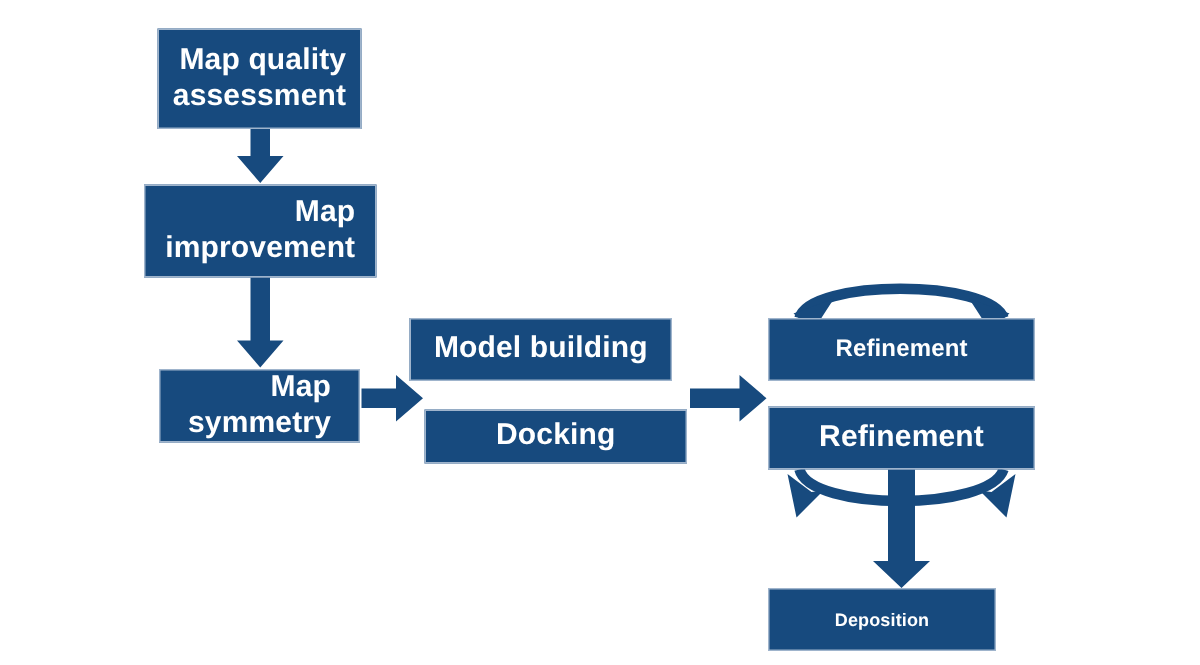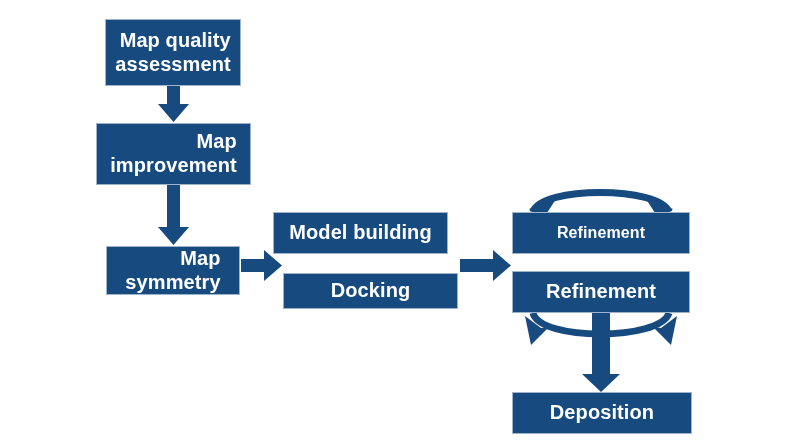--- a/index.html
+++ b/index.html
@@ -39,21 +39,21 @@
     padding: 0 6px;
   }
   
   #node-map-quality-assessment { left: 105px; top: 19px;  width: 136px; height: 67px;  font-size: 20px; }
   #node-map-improvement        { left: 96px;  top: 123px; width: 155px; height: 62px;  font-size: 20px; }
   #node-map-symmetry           { left: 106px; top: 246px; width: 134px; height: 49px;  font-size: 20px; }
   #node-model-building         { left: 273px; top: 212px; width: 175px; height: 42px;  font-size: 20px; }
   #node-docking                { left: 283px; top: 273px; width: 175px; height: 36px;  font-size: 20px; }
   #node-refinement             { left: 512px; top: 212px; width: 178px; height: 42px;  font-size: 16px; }
   #node-validation             { left: 512px; top: 271px; width: 178px; height: 42px;  font-size: 20px; }
-  #node-deposition             { left: 512px; top: 392px; width: 180px; height: 42px;  font-size: 20px; }
+  #node-deposition             { left: 512px; top: 392px; width: 152px; height: 42px;  font-size: 12px; }
 
   
   #connectors {
     position: absolute;
     left: 0;
     top: 0;
     width: 800px;
     height: 443px;
     pointer-events: none;
   }

